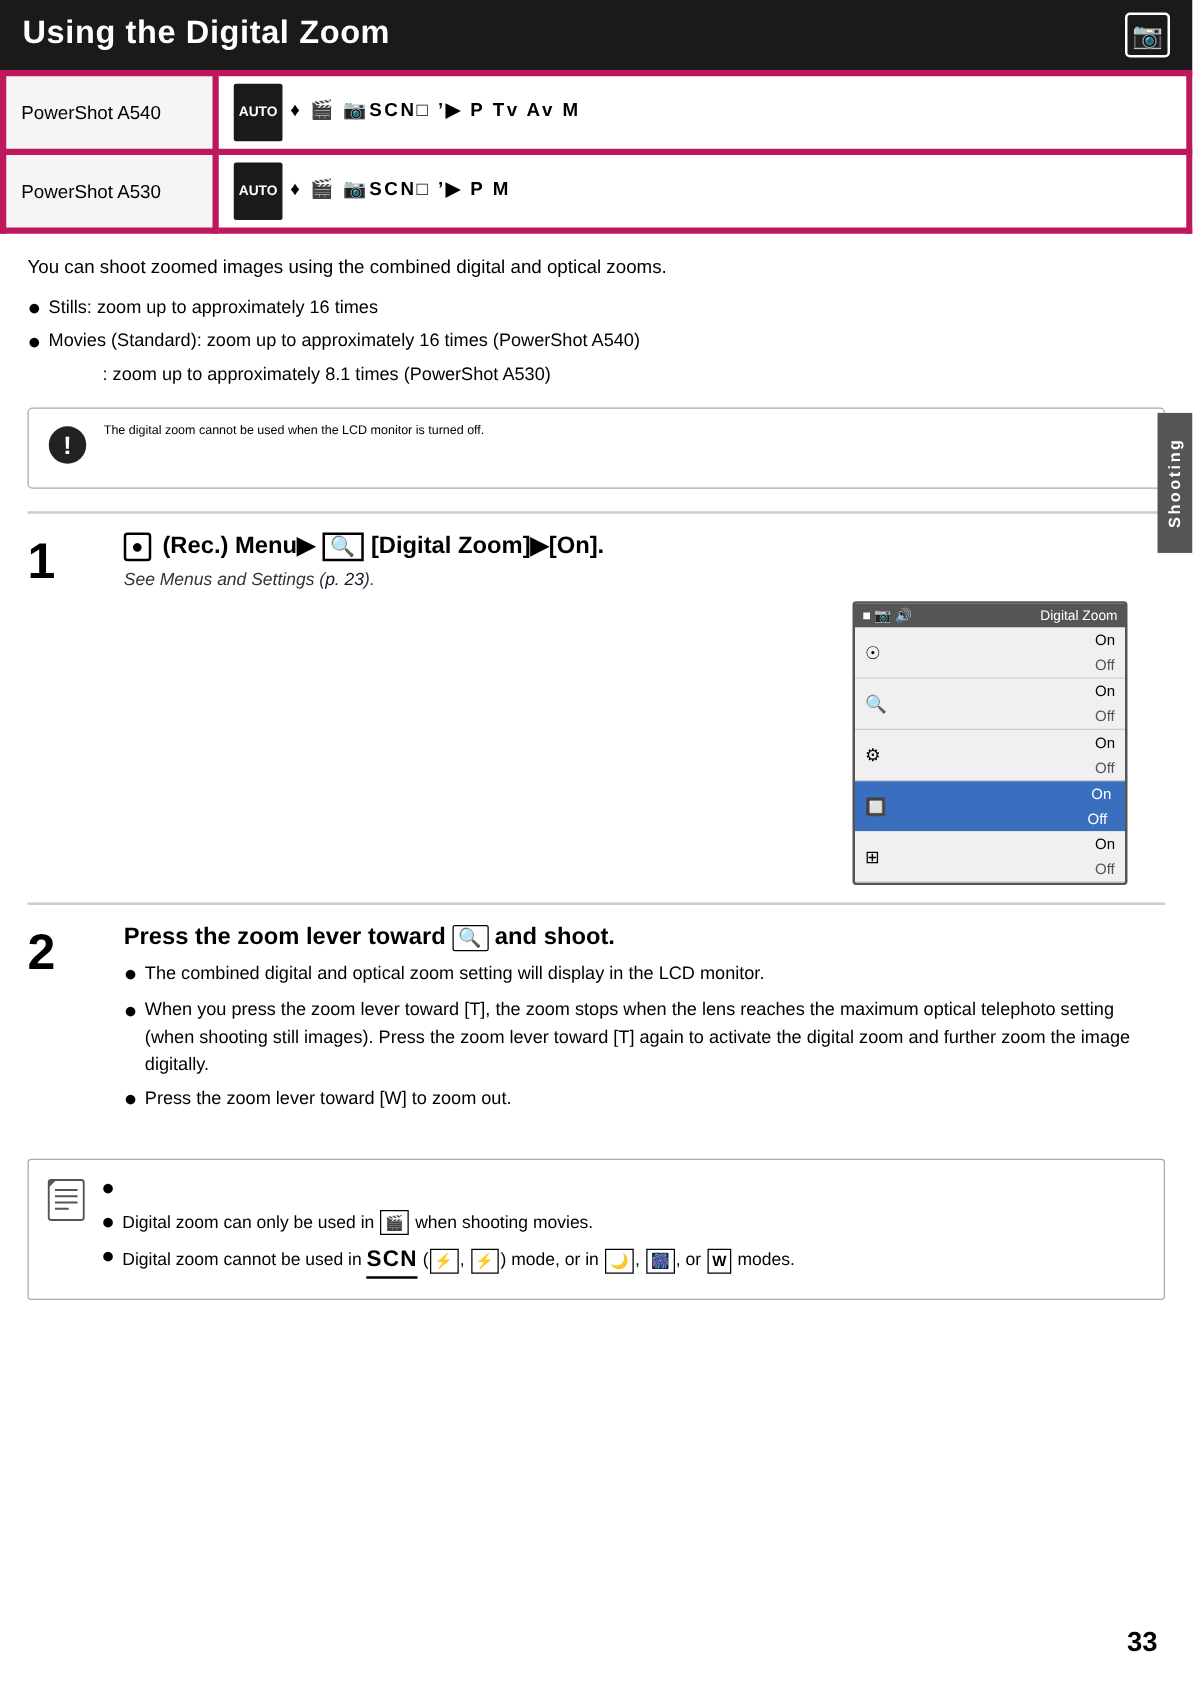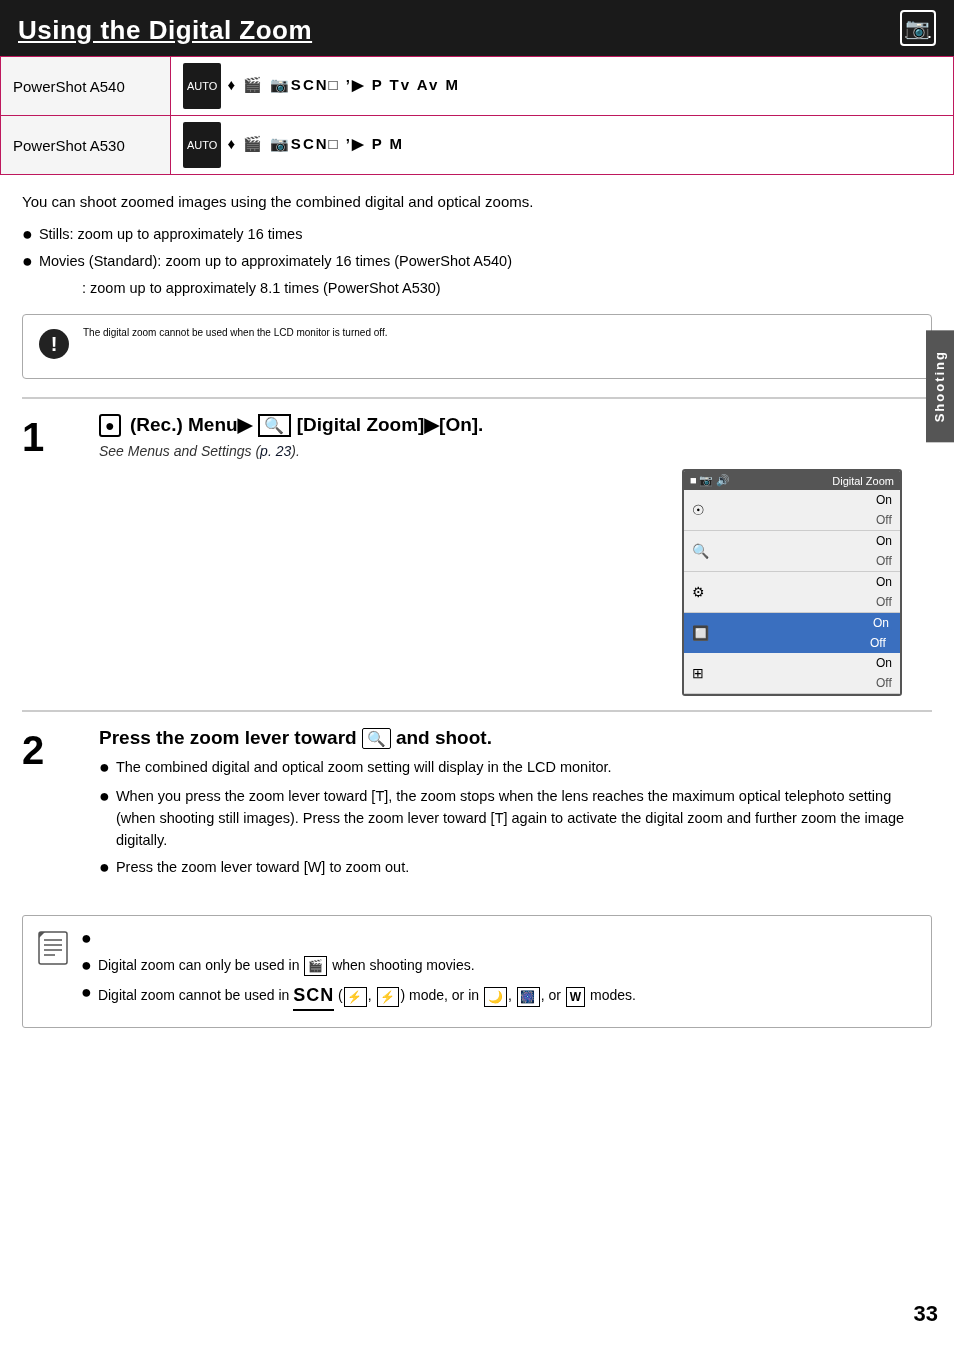--- a/index.html
+++ b/index.html
@@ -20,23 +20,22 @@
       position: relative;
       background: #fff;
     }
 
     
     .header-bar {
       background: #1a1a1a;
       color: #fff;
       padding: 10px 18px;
       display: flex;
-      align-items: flex-end;
+      align-items: flex-start;
       justify-content: space-between;
-      text-decoration: underline;
     }
     .header-title {
       font-size: 26px;
       font-weight: bold;
       color: #fff;
       letter-spacing: 0.5px;
     }
     .header-icon {
       width: 36px;
       height: 36px;
@@ -48,40 +47,40 @@
       font-size: 20px;
       color: #fff;
     }
 
     
     .mode-table {
       width: 100%;
       border-collapse: collapse;
     }
     .mode-table td {
-      border: 1px solid #be185d;
+      border: 5px solid #be185d;
       padding: 6px 12px;
       vertical-align: middle;
     }
     .mode-table td:first-child {
       width: 170px;
       font-size: 15px;
       background: #f5f5f5;
     }
     .mode-icons {
       font-size: 15px;
       letter-spacing: 2px;
       font-weight: bold;
     }
     .auto-badge {
       display: inline-block;
       background: #1a1a1a;
       color: #fff;
       font-size: 11px;
-      font-weight: normal;
+      font-weight: bold;
       padding: 17px 4px;
       border-radius: 2px;
       margin-right: 2px;
     }
 
     
     .main-content {
       padding: 16px 22px 16px 22px;
     }
 
@@ -292,21 +291,21 @@
       text-orientation: mixed;
       transform: rotate(180deg);
       padding: 20px 6px;
       letter-spacing: 2px;
     }
 
     
     .page-number {
       position: absolute;
       bottom: 18px;
-      right: 16px;
+      right: 28px;
       font-size: 22px;
       font-weight: bold;
     }
     .box-icon {
       display: inline-block;
       border: 1.5px solid #000;
       padding: 0 3px;
       font-size: 12px;
       font-weight: bold;
       vertical-align: middle;

